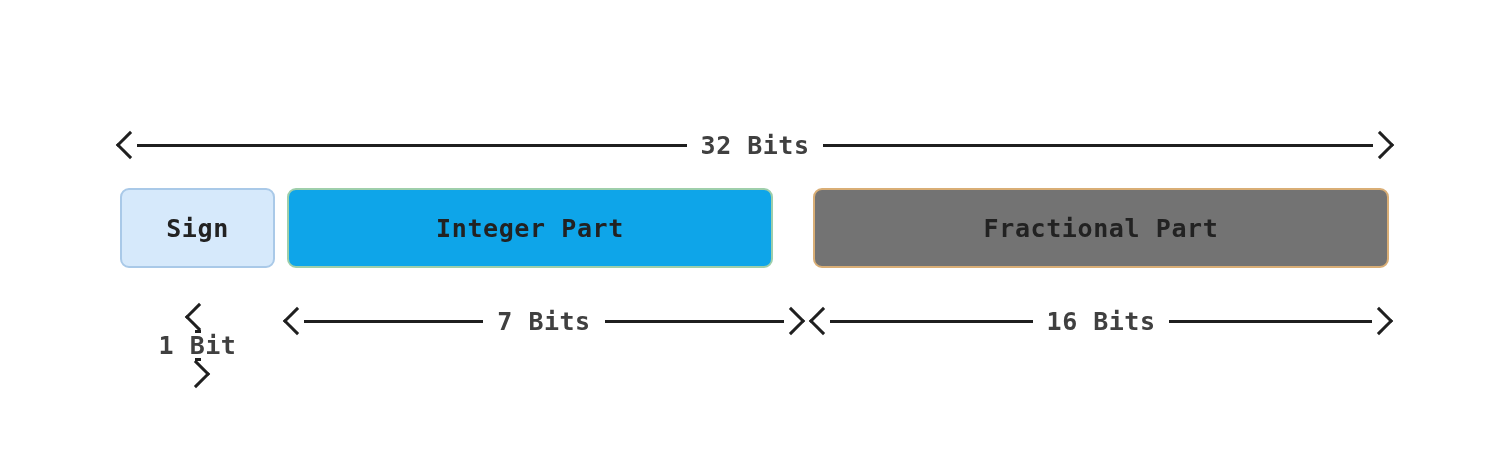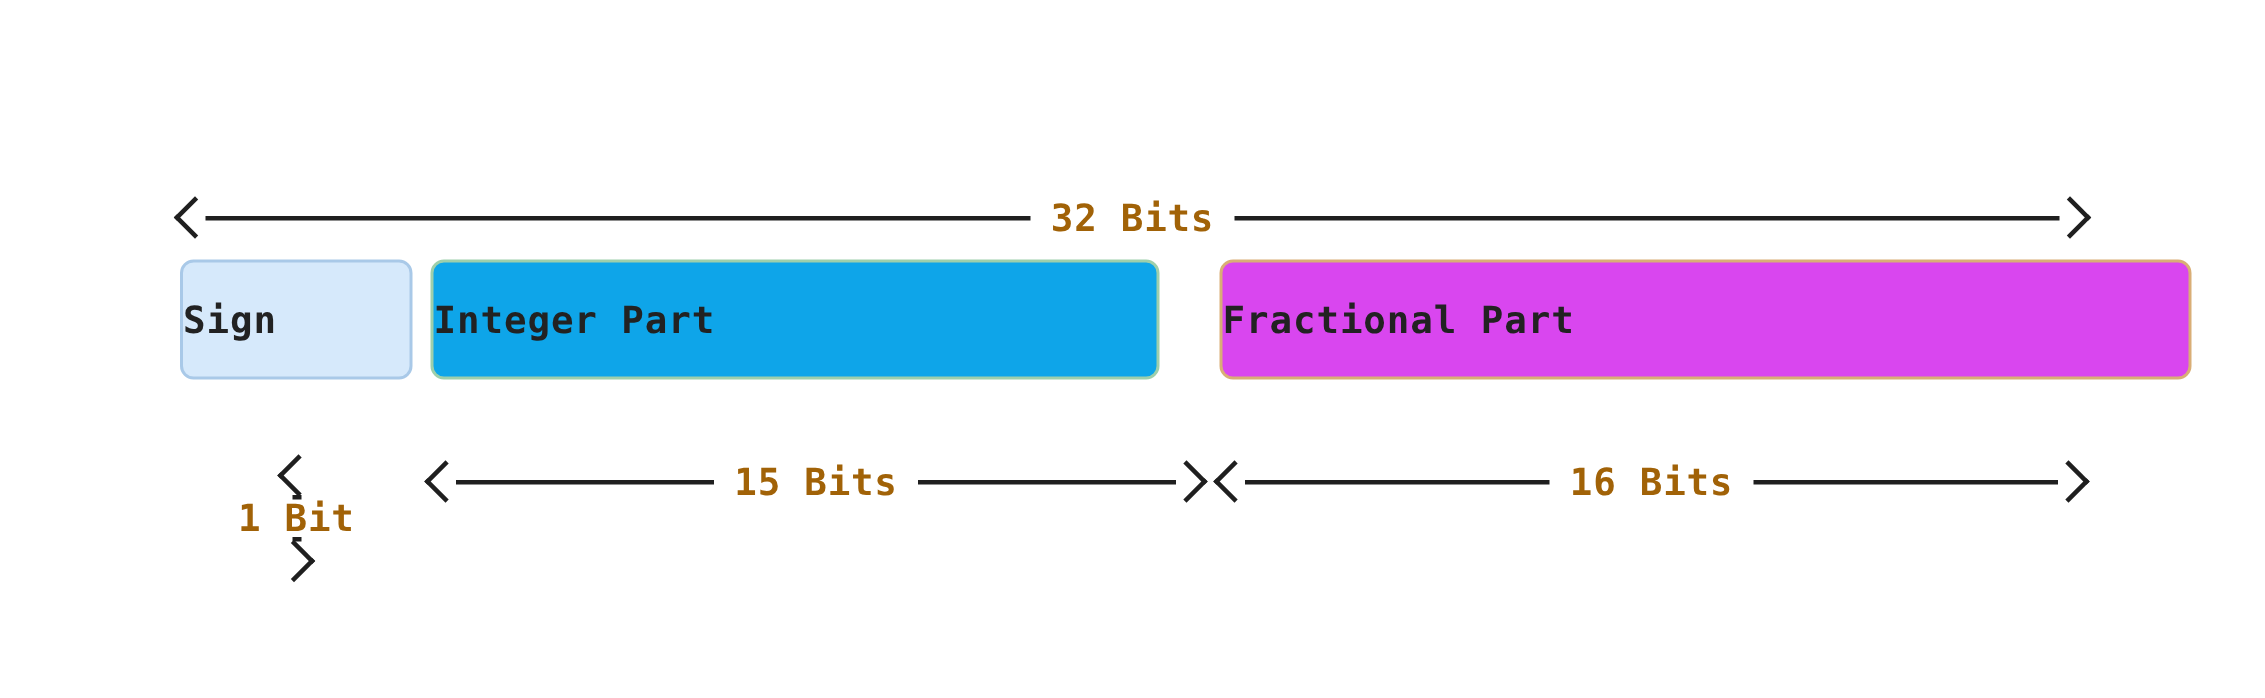--- a/index.html
+++ b/index.html
@@ -33,21 +33,21 @@
     flex: 1 1 auto;
     height: 0;
     border-top: 3px solid #1f1f1f;
     min-width: 6px;
   }
   .measure .m-label {
     flex: 0 0 auto;
     padding: 0 14px;
     font-size: 25px;
     font-weight: bold;
-    color: #a16207;
+    color: #404040;
     letter-spacing: 0.5px;
     line-height: 1;
     white-space: nowrap;
   }
   .measure.tight .m-label {
     padding: 0 10px;
   }
 
   
   .head {
@@ -72,28 +72,29 @@
   }
   .head.right::before {
     right: 0;
     transform: translateY(-50%) rotate(45deg);
     transform-origin: 50% 50%;
   }
 
   
   .field-box {
     position: absolute;
-    top: 173px;
+    top: 188px;
     height: 80px;
     box-sizing: border-box;
     border-radius: 9px;
     border-style: solid;
     border-width: 2px;
     display: flex;
     align-items: center;
+    justify-content: center;
   }
   .field-box .f-label {
     font-size: 25px;
     font-weight: bold;
     color: #222222;
     letter-spacing: 0.6px;
     line-height: 1;
     white-space: nowrap;
   }
 </style>
@@ -111,36 +112,36 @@
   </div>
 
   <div class="field-box" style="left:120px; width:155px; background:#d6e9fb; border-color:#a9c9e8;">
     <span class="f-label">Sign</span>
   </div>
 
   <div class="field-box" style="left:287px; width:486px; background:#0ea5e9; border-color:#9ecfab;">
     <span class="f-label">Integer Part</span>
   </div>
 
-  <div class="field-box" style="left:813px; width:648px; background:#d946ef; border-color:#d9ae76;">
+  <div class="field-box" style="left:813px; width:576px; background:#737373; border-color:#d9ae76;">
     <span class="f-label">Fractional Part</span>
   </div>
 
   <div class="measure tight" style="left:120px; top:304px; width:155px;flex-direction:column;">
     <span class="head left"></span>
     <span class="seg"></span>
     <span class="m-label">1 Bit</span>
     <span class="seg"></span>
     <span class="head right"></span>
   </div>
 
   <div class="measure" style="left:287px; top:304px; width:514px;">
     <span class="head left"></span>
     <span class="seg"></span>
-    <span class="m-label">15 Bits</span>
+    <span class="m-label">7 Bits</span>
     <span class="seg"></span>
     <span class="head right"></span>
   </div>
 
   <div class="measure" style="left:813px; top:304px; width:576px;text-align:right;">
     <span class="head left"></span>
     <span class="seg"></span>
     <span class="m-label">16 Bits</span>
     <span class="seg"></span>
     <span class="head right"></span>

